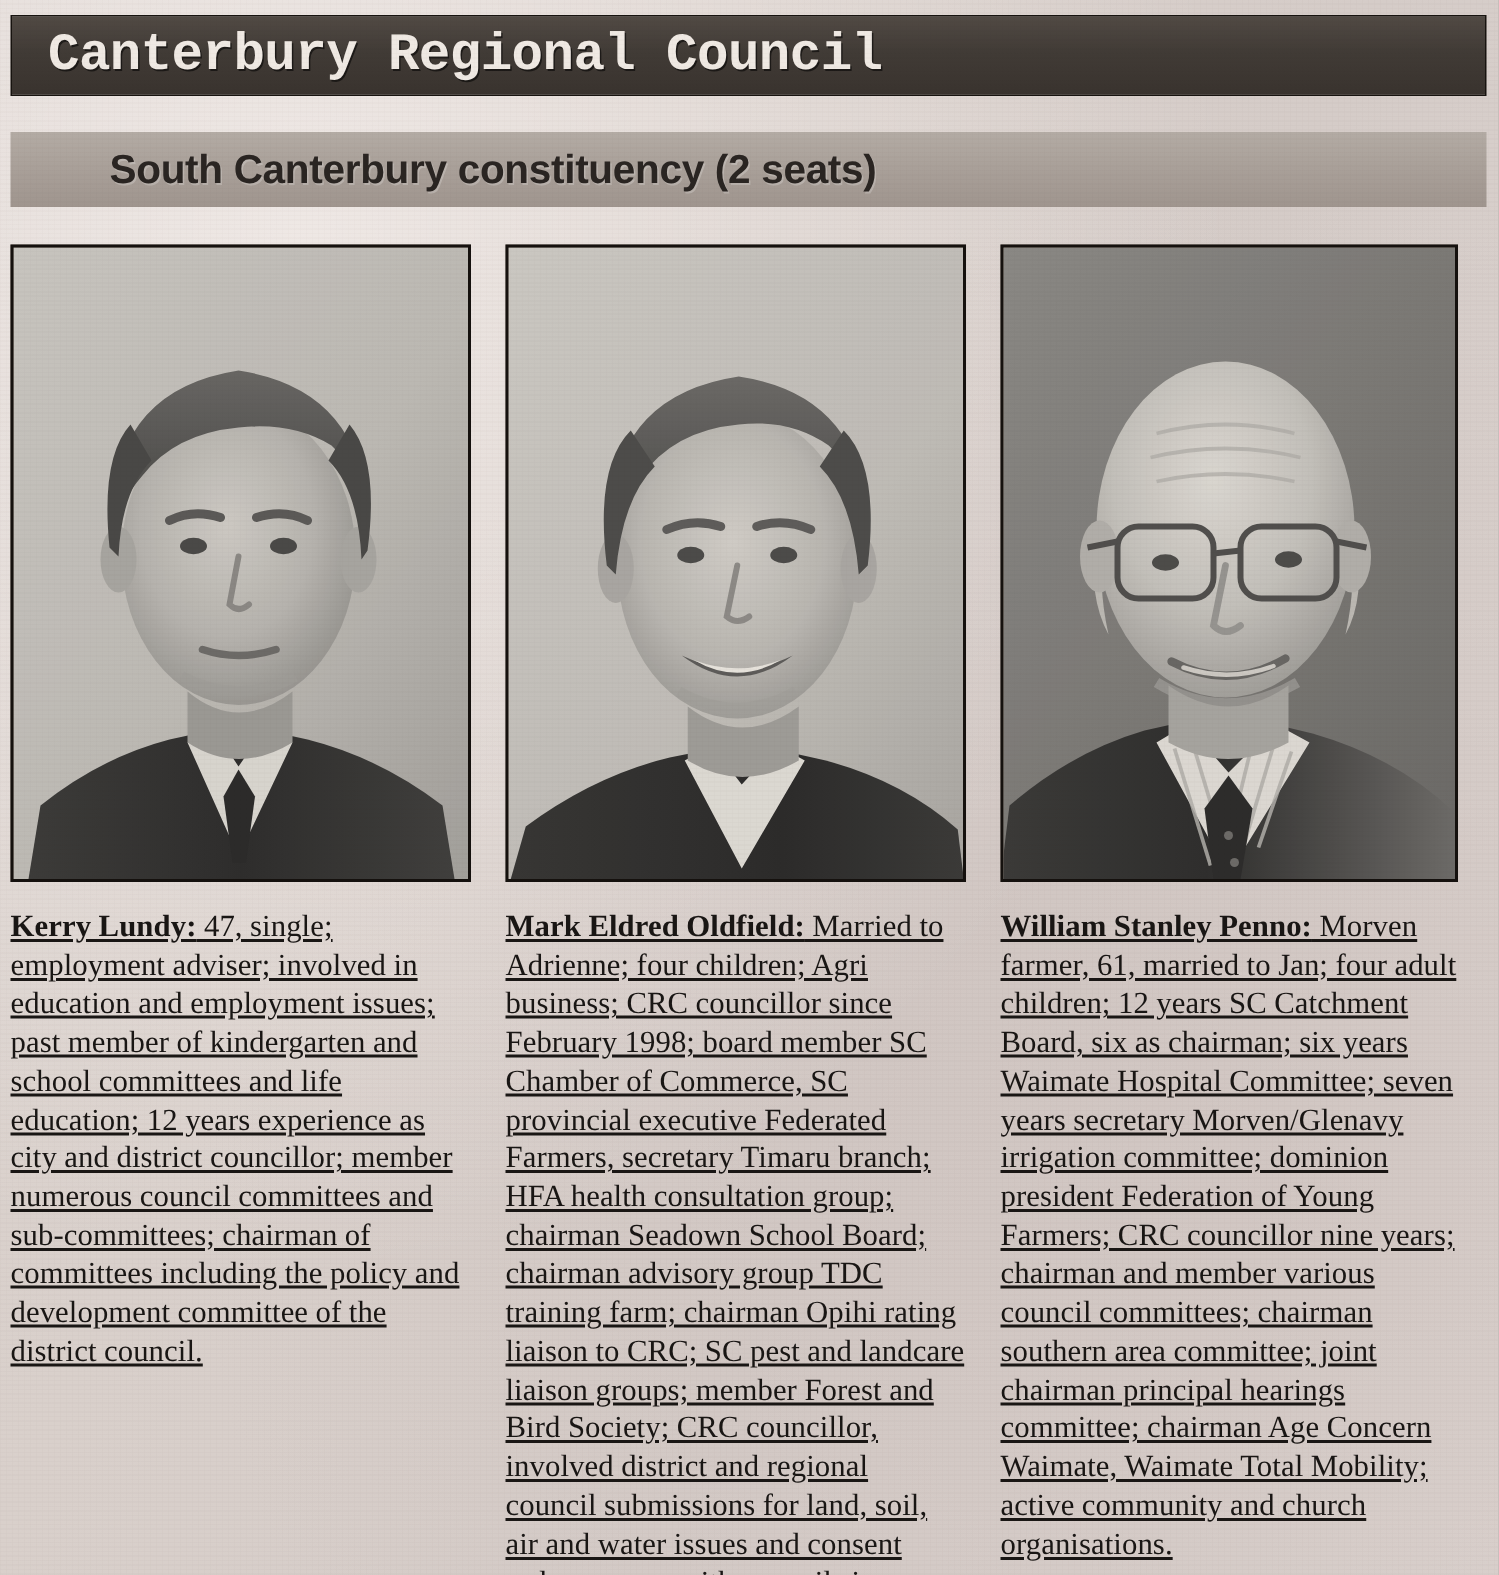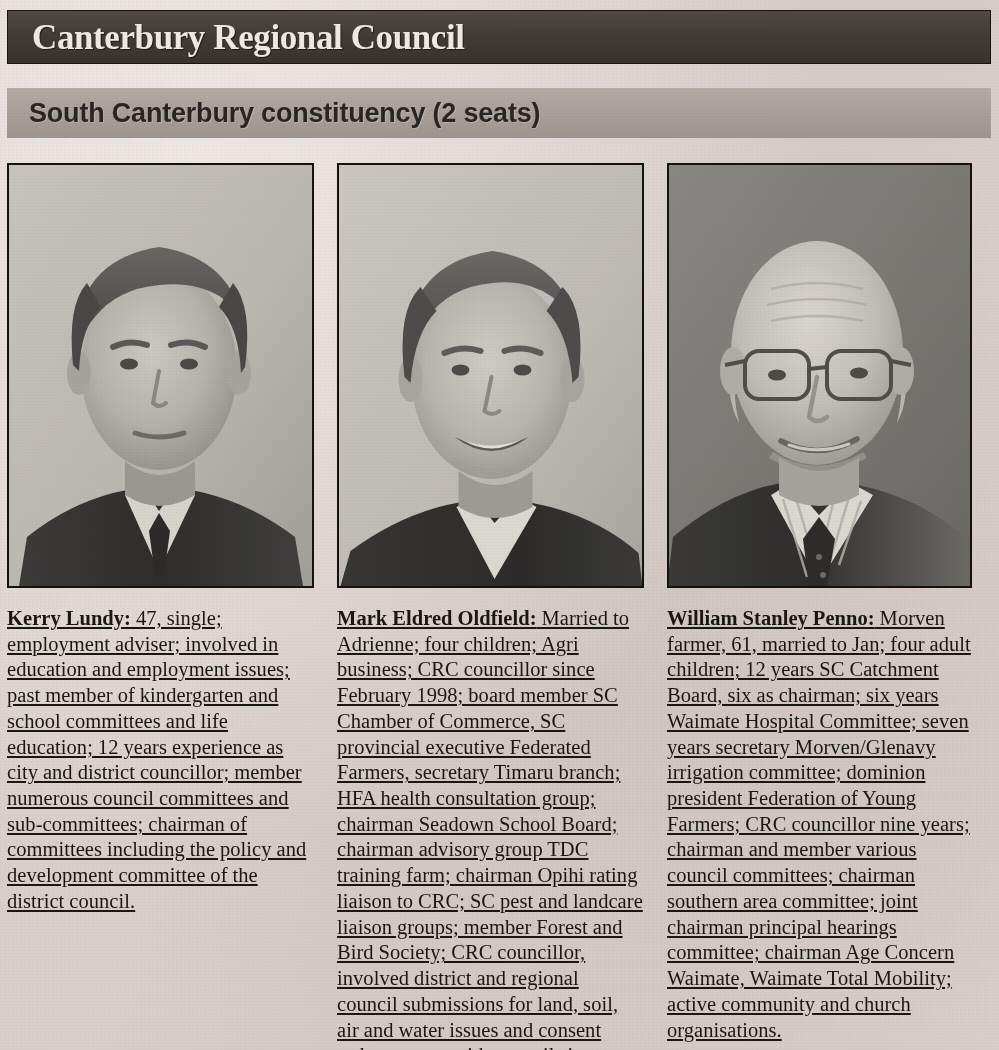--- a/index.html
+++ b/index.html
@@ -44,21 +44,21 @@
     width: 984px;
     height: 54px;
     background: linear-gradient(180deg, #514a44 0%, #413b36 45%, #39332e 100%);
     border: 1px solid #17130f;
     box-sizing: border-box;
     display: flex;
     align-items: center;
     z-index: 5;
   }
   .masthead-title {
-    font-family: Liberation Serif, serif;
+    font-family: Liberation Mono, monospace;
     font-weight: bold;
     font-size: 35px;
     line-height: 1;
     letter-spacing: -0.4px;
     color: #efe9e3;
     padding-left: 24px;
     text-shadow: 1px 1px 0 rgba(0,0,0,0.55);
     white-space: nowrap;
   }
 
@@ -66,20 +66,21 @@
     position: absolute;
     left: 7px;
     top: 88px;
     width: 984px;
     height: 50px;
     background: linear-gradient(180deg, #b3aba4 0%, #a9a099 48%, #9f958e 100%);
     box-sizing: border-box;
     display: flex;
     align-items: center;
     z-index: 5;
+    padding-left: 44px;
   }
   .subbar-title {
     font-family: "Liberation Sans", "DejaVu Sans", sans-serif;
     font-weight: bold;
     font-size: 27px;
     line-height: 1;
     letter-spacing: -0.2px;
     color: #2a2522;
     padding-left: 22px;
     text-shadow: 1px 1px 0 rgba(255,255,255,0.22);

